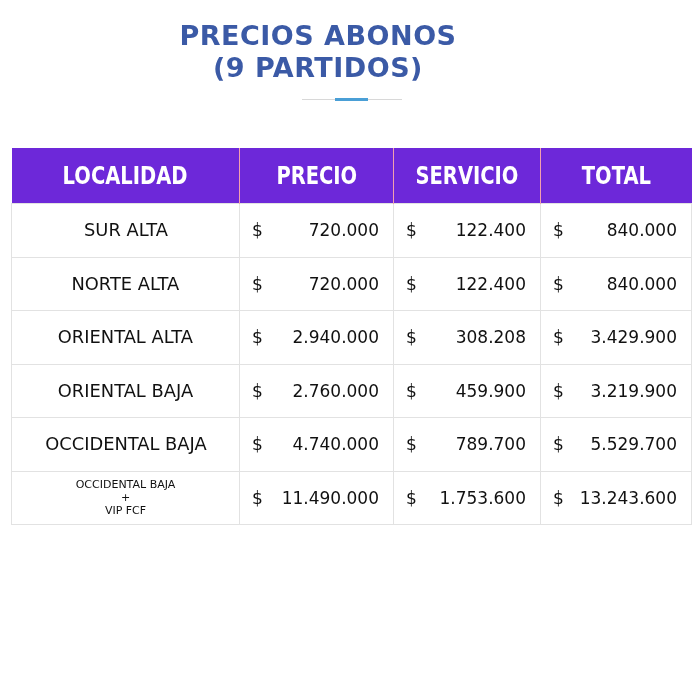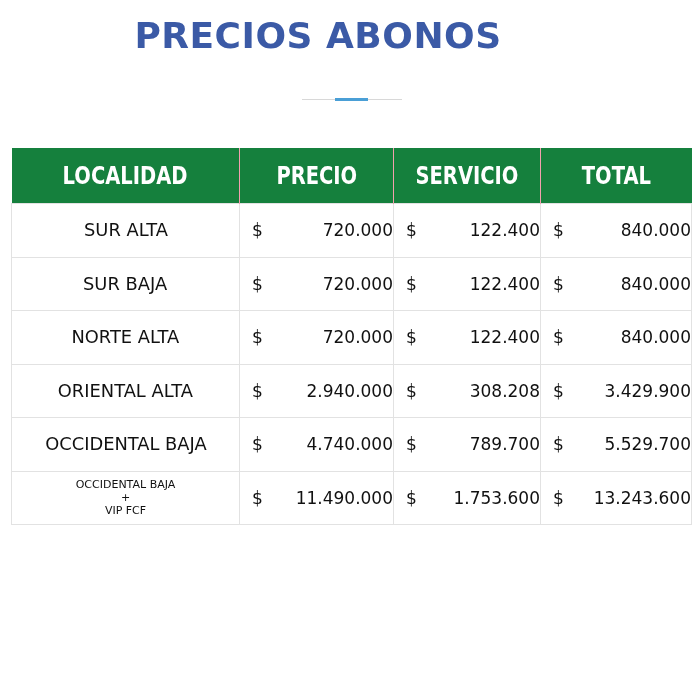--- a/index.html
+++ b/index.html
@@ -1,37 +1,38 @@
 <!DOCTYPE html>
 <html><head>
 <meta charset="utf-8">
 <style>
   html, body { margin:0; padding:0; background:#ffffff; }
   body { width:700px; height:687px; position:relative; overflow:hidden; font-family:"Liberation Sans", sans-serif; }
-  .title { position:absolute; left:0; top:20px; width:636px; text-align:center; color:#3b5aa6; font-family:"DejaVu Sans", sans-serif; font-weight:bold; font-size:36px; line-height:32px; letter-spacing:0.5px; }
+  .title { position:absolute; left:0; top:20px; width:636px; text-align:center; color:#3b5aa6; font-family:"DejaVu Sans", sans-serif; font-weight:bold; font-size:27px; line-height:32px; letter-spacing:0.5px; }
   .divider { position:absolute; left:302px; top:99px; width:100px; height:1px; background:#d8d8d8; }
   .divider-accent { position:absolute; left:335px; top:98px; width:33px; height:3px; background:#4a9fd6; }
   table { position:absolute; left:11px; top:148px; width:680px; border-collapse:collapse; table-layout:fixed; }
-  th { background:#15803d; color:#fff; font-family:"DejaVu Sans", sans-serif; font-weight:bold; font-size:25px; height:53px; border-right:1px solid #f2a0ae; letter-spacing:0px; transform-origin:center; }
+  th { background:#6d28d9; color:#fff; font-family:"DejaVu Sans", sans-serif; font-weight:bold; font-size:25px; height:53px; border-right:1px solid #f2a0ae; letter-spacing:0px; transform-origin:center; }
   th:last-child { border-right:none;text-decoration:underline; }
   th span { display:inline-block; transform:scaleX(0.78); }
   td { height:52.5px; border:1px solid #e2e2e2; font-family:"DejaVu Sans", sans-serif; font-size:17px; color:#111; padding:0; }
   td.loc { text-align:center;margin-top:28px; }
   td.loc span { display:inline-block; transform:scaleX(1.05); }
   td.loc.small { font-size:11px; line-height:13px; }
   td.money { position:relative; }
   td.money .sym { position:absolute; left:12px; top:50%; transform:translateY(-50%); }
-  td.money .val { position:absolute; right:0; top:50%; transform:translateY(-50%); }
+  td.money .val { position:absolute; right:14px; top:50%; transform:translateY(-50%); }
   col.c1 { width:228px; } col.c2 { width:154px; } col.c3 { width:147px; } col.c4 { width:151px; }
 </style>
 </head>
 <body>
 
 <div class="title">
   <div>PRECIOS ABONOS</div>
+  <div>(9 PARTIDOS)</div>
 </div>
 <div class="divider"></div>
 <div class="divider-accent"></div>
 
 <table>
   <colgroup>
       <col class="c1">
       <col class="c2">
       <col class="c3">
       <col class="c4">
@@ -40,35 +41,20 @@
     <tr>
       <th><span>LOCALIDAD</span></th>
       <th><span>PRECIO</span></th>
       <th><span>SERVICIO</span></th>
       <th><span>TOTAL</span></th>
     </tr>
   </thead>
   <tbody id="tbody">
       <tr>
         <td class="loc"><span>SUR ALTA</span></td>
-        <td class="money">
-          <span class="sym">$</span>
-          <span class="val">720.000</span>
-        </td>
-        <td class="money">
-          <span class="sym">$</span>
-          <span class="val">122.400</span>
-        </td>
-        <td class="money">
-          <span class="sym">$</span>
-          <span class="val">840.000</span>
-        </td>
-      </tr>
-      <tr>
-        <td class="loc"><span>SUR BAJA</span></td>
         <td class="money">
           <span class="sym">$</span>
           <span class="val">720.000</span>
         </td>
         <td class="money">
           <span class="sym">$</span>
           <span class="val">122.400</span>
         </td>
         <td class="money">
           <span class="sym">$</span>
@@ -99,20 +85,35 @@
         <td class="money">
           <span class="sym">$</span>
           <span class="val">308.208</span>
         </td>
         <td class="money">
           <span class="sym">$</span>
           <span class="val">3.429.900</span>
         </td>
       </tr>
       <tr>
+        <td class="loc"><span>ORIENTAL BAJA</span></td>
+        <td class="money">
+          <span class="sym">$</span>
+          <span class="val">2.760.000</span>
+        </td>
+        <td class="money">
+          <span class="sym">$</span>
+          <span class="val">459.900</span>
+        </td>
+        <td class="money">
+          <span class="sym">$</span>
+          <span class="val">3.219.900</span>
+        </td>
+      </tr>
+      <tr>
         <td class="loc"><span>OCCIDENTAL BAJA</span></td>
         <td class="money">
           <span class="sym">$</span>
           <span class="val">4.740.000</span>
         </td>
         <td class="money">
           <span class="sym">$</span>
           <span class="val">789.700</span>
         </td>
         <td class="money">

